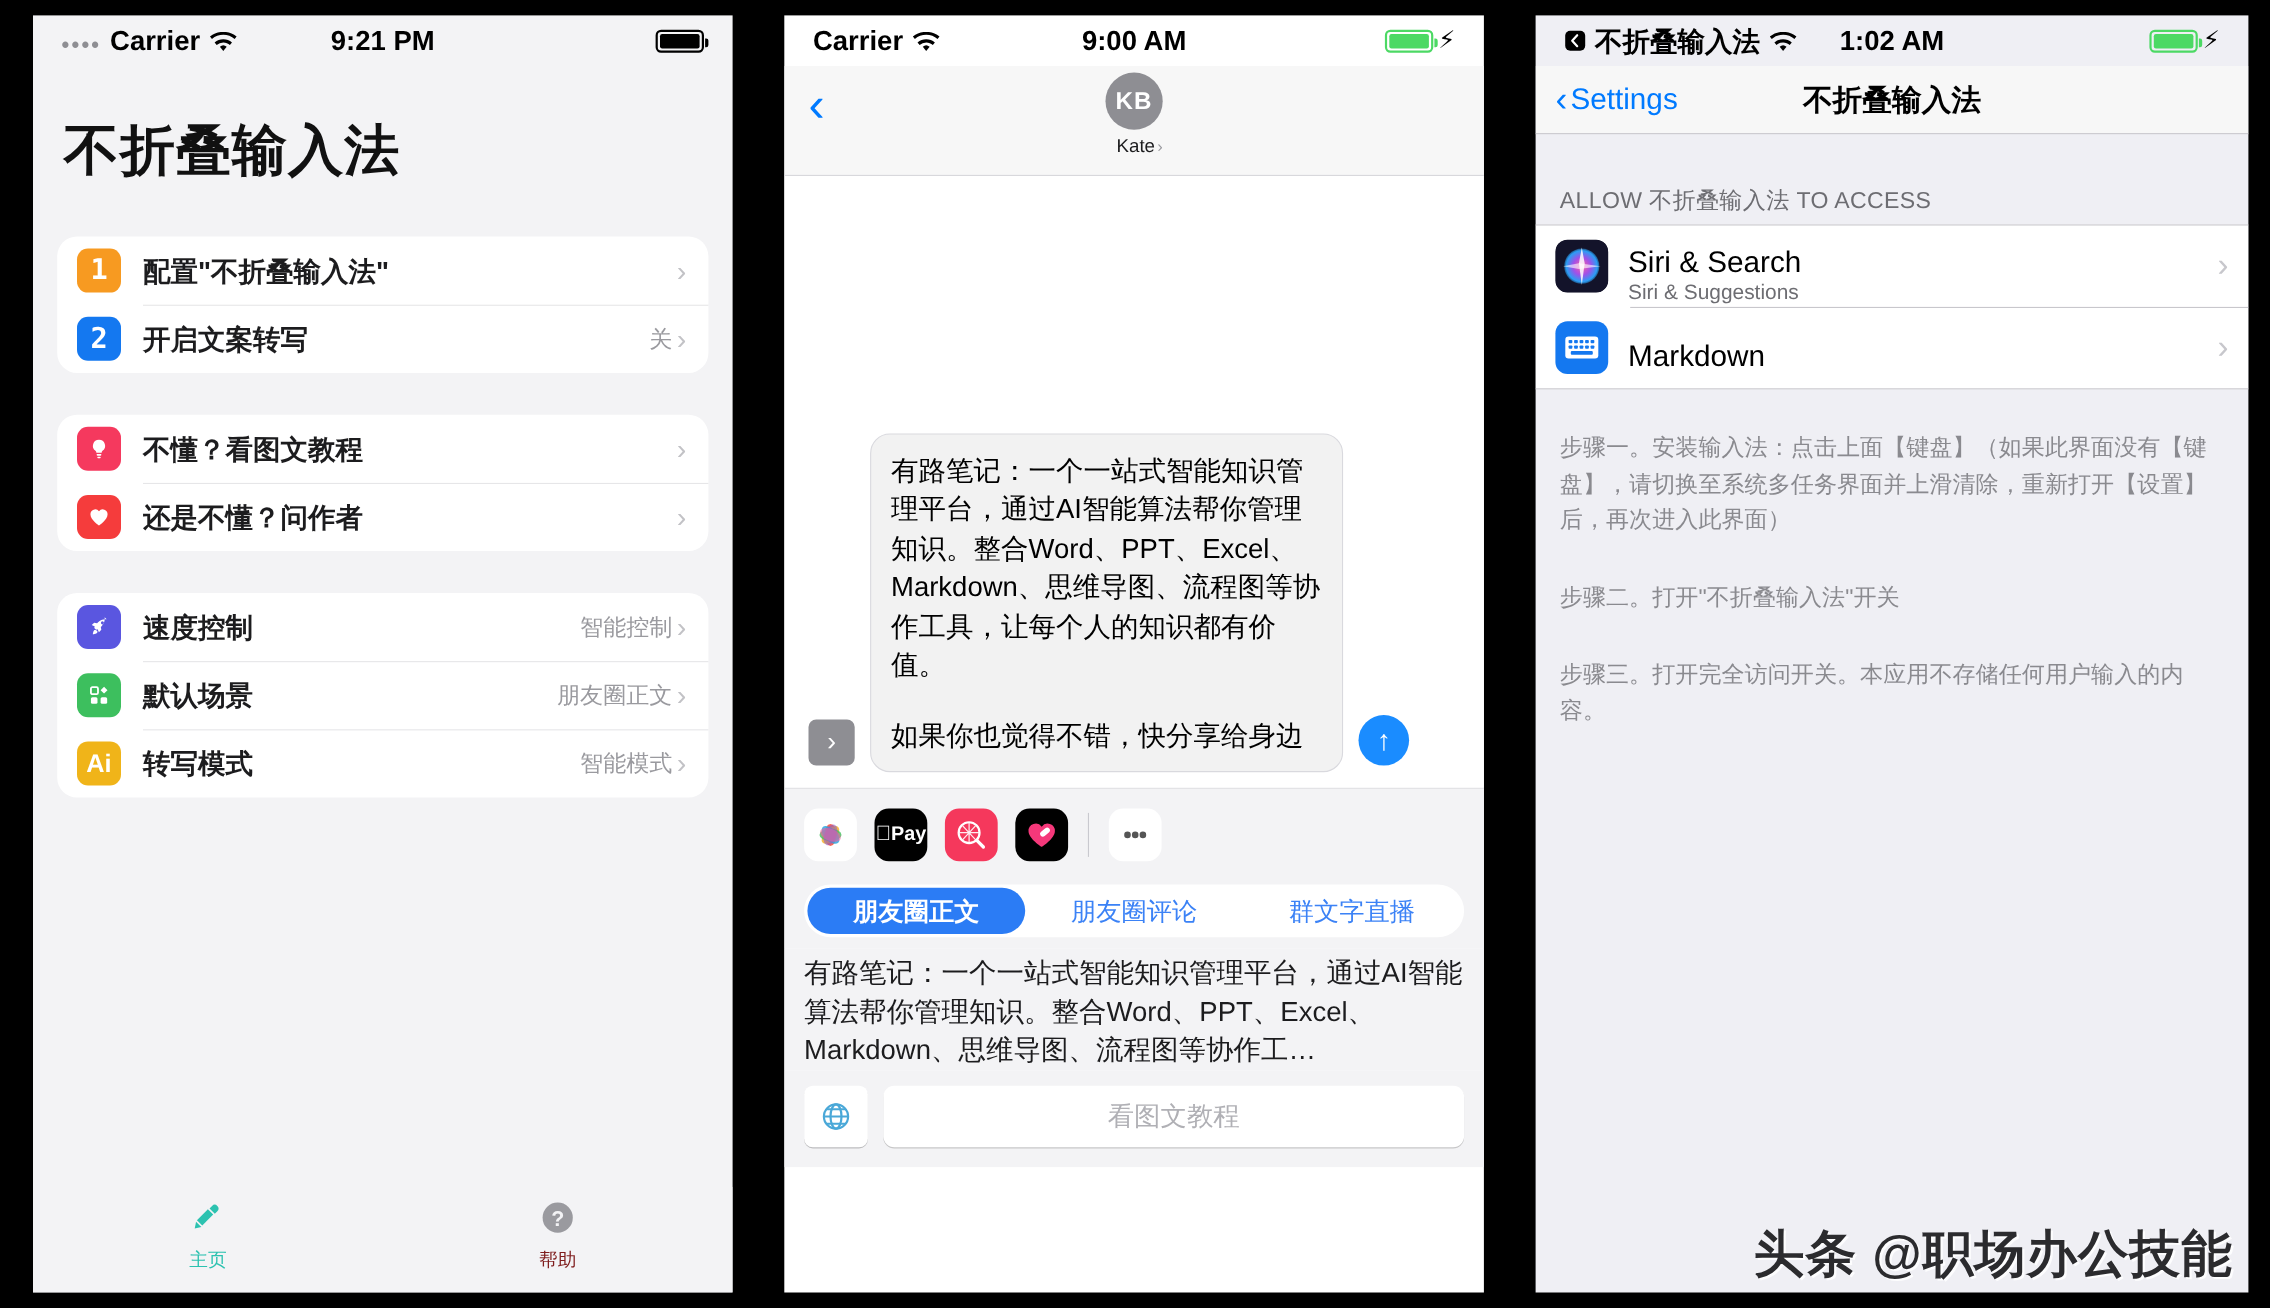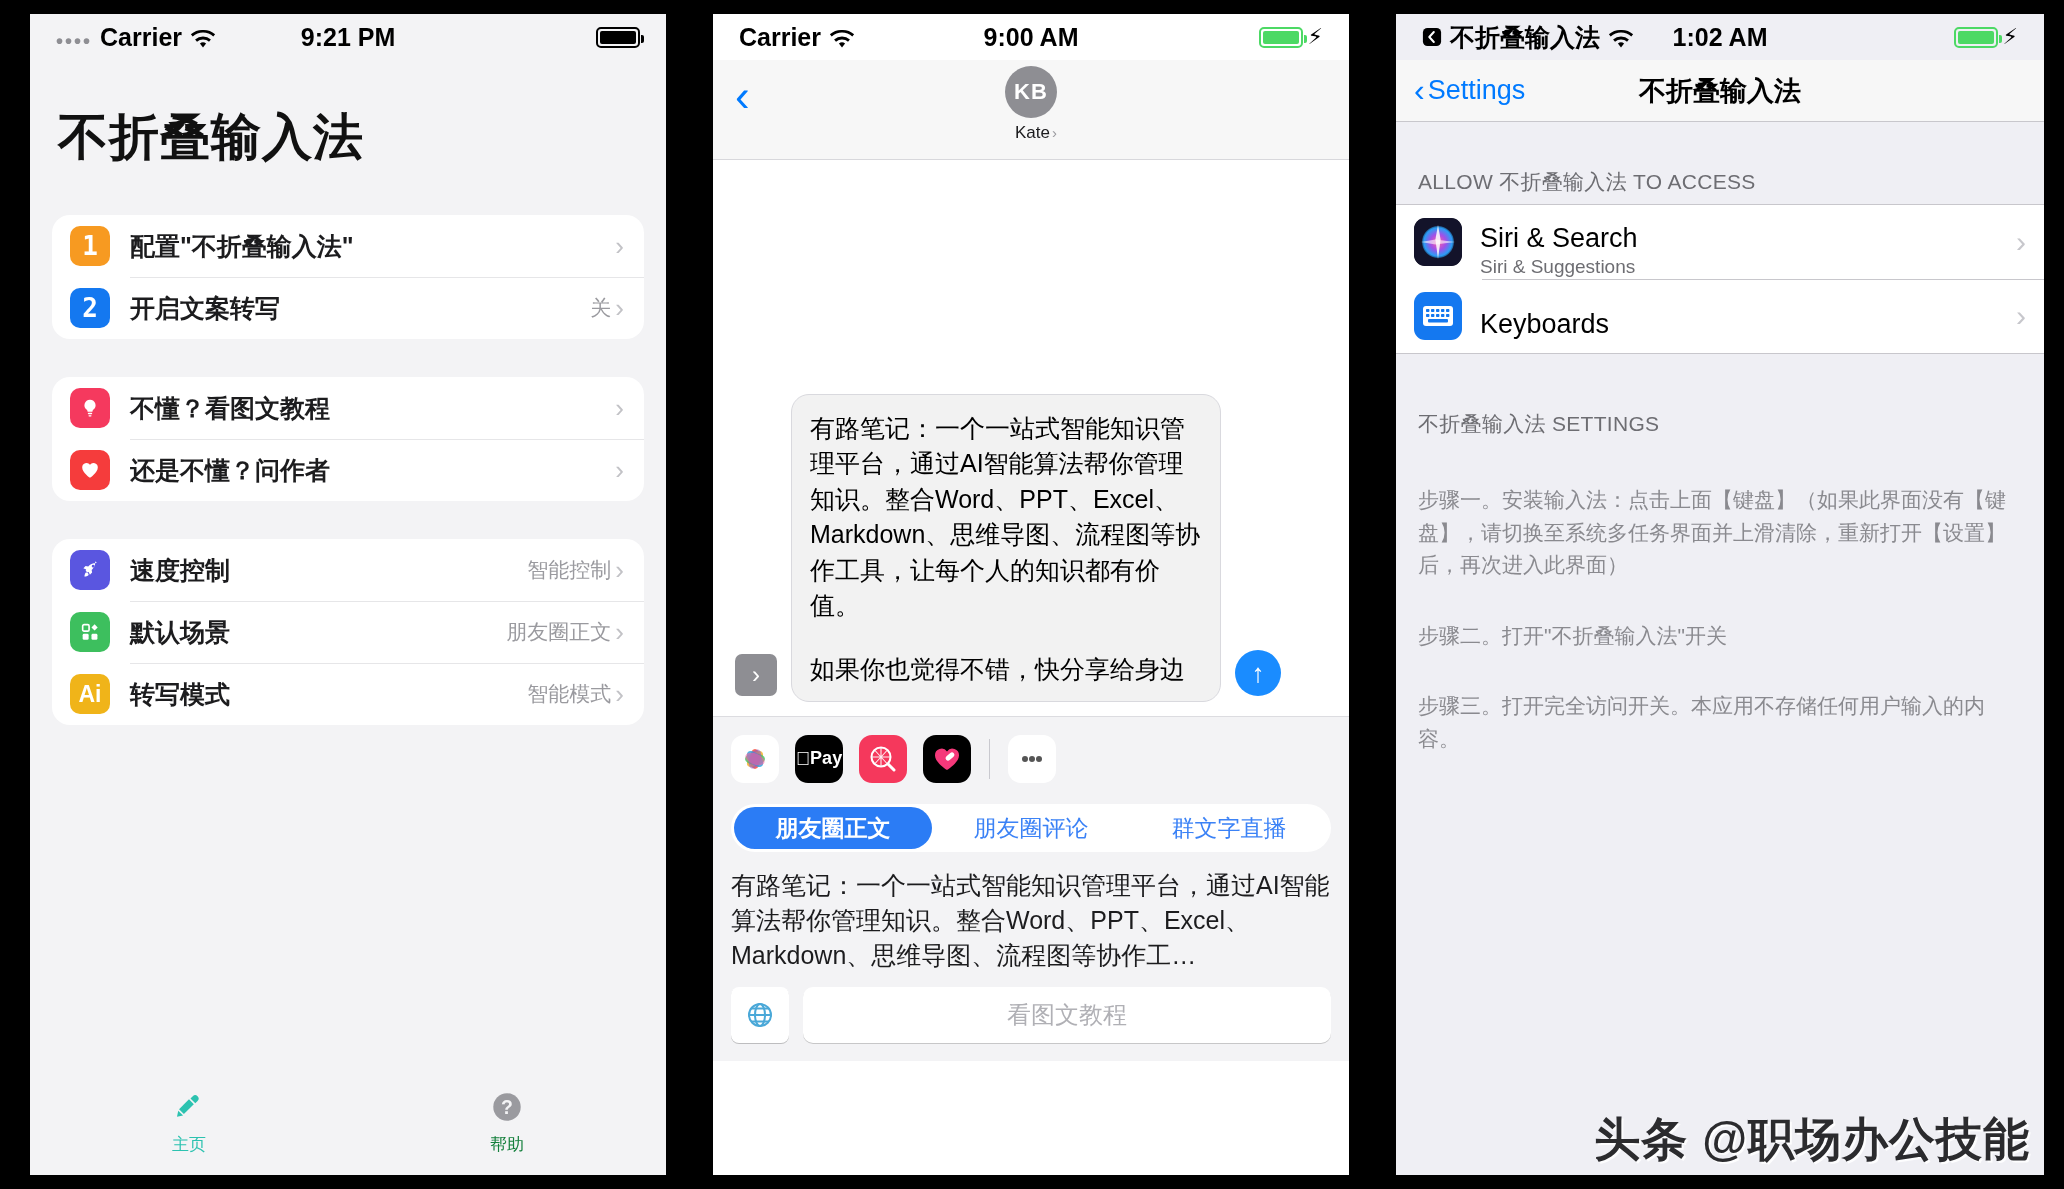--- a/index.html
+++ b/index.html
@@ -89,21 +89,21 @@
   .row-value { font-size:21px; color:#9a9a9f; }
   .chev { color:#c2c2c6; font-size:26px; font-weight:400; line-height:1; }
 
   .tabbar {
     position:absolute; left:0; right:0; bottom:0; height:96px;
     background:#f3f3f5; display:flex; align-items:flex-start; padding-top:12px;
   }
   .tab { flex:1; display:flex; flex-direction:column; align-items:center; gap:6px; }
   .tab-label { font-size:17px; }
   .tab.active .tab-label { color:#2cc2b0; }
-  .tab.inactive .tab-label { color:#15803d; }
+  .tab.inactive .tab-label { color:#7f1d1d; }
 
   
   .p2-nav {
     height: 100px; background:#f7f7f7; position:relative;
     display:flex; align-items:flex-start; justify-content:center;
     border-bottom:1px solid #d8d8dc;
   }
   .p2-back {
     position:absolute; left:22px; top:14px;
     font-size:44px; color:#007aff; font-weight:300; line-height:1;
@@ -540,27 +540,26 @@
               <rect x="12" y="22" width="3.4" height="3" rx=".8"></rect>
                 <rect x="17" y="22" width="3.4" height="3" rx=".8"></rect>
               <rect x="22" y="22" width="3.4" height="3" rx=".8"></rect>
                 <rect x="27" y="22" width="3.4" height="3" rx=".8"></rect>
               <rect x="32" y="22" width="3.4" height="3" rx=".8"></rect>
               <rect x="14" y="27" width="20" height="3.6" rx="1"></rect>
             </g>
           </svg>
         </div>
         <div class="p3-text">
-          <span class="p3-title-lg">Keyboards</span>
+          <span class="p3-title-lg">Markdown</span>
         </div>
         <span class="p3-chev">›</span>
       </div>
     </div>
 
-    <div class="sec-head" style="padding-top:56px;">不折叠输入法 SETTINGS</div>
 
     <div class="p3-note spaced">步骤一。安装输入法：点击上面【键盘】（如果此界面没有【键盘】，请切换至系统多任务界面并上滑清除，重新打开【设置】后，再次进入此界面）</div>
     <div class="p3-note spaced">步骤二。打开"不折叠输入法"开关</div>
     <div class="p3-note spaced">步骤三。打开完全访问开关。本应用不存储任何用户输入的内容。</div>
 
   </div>
 
   <div class="watermark">头条 @职场办公技能</div>
 
 </div>

